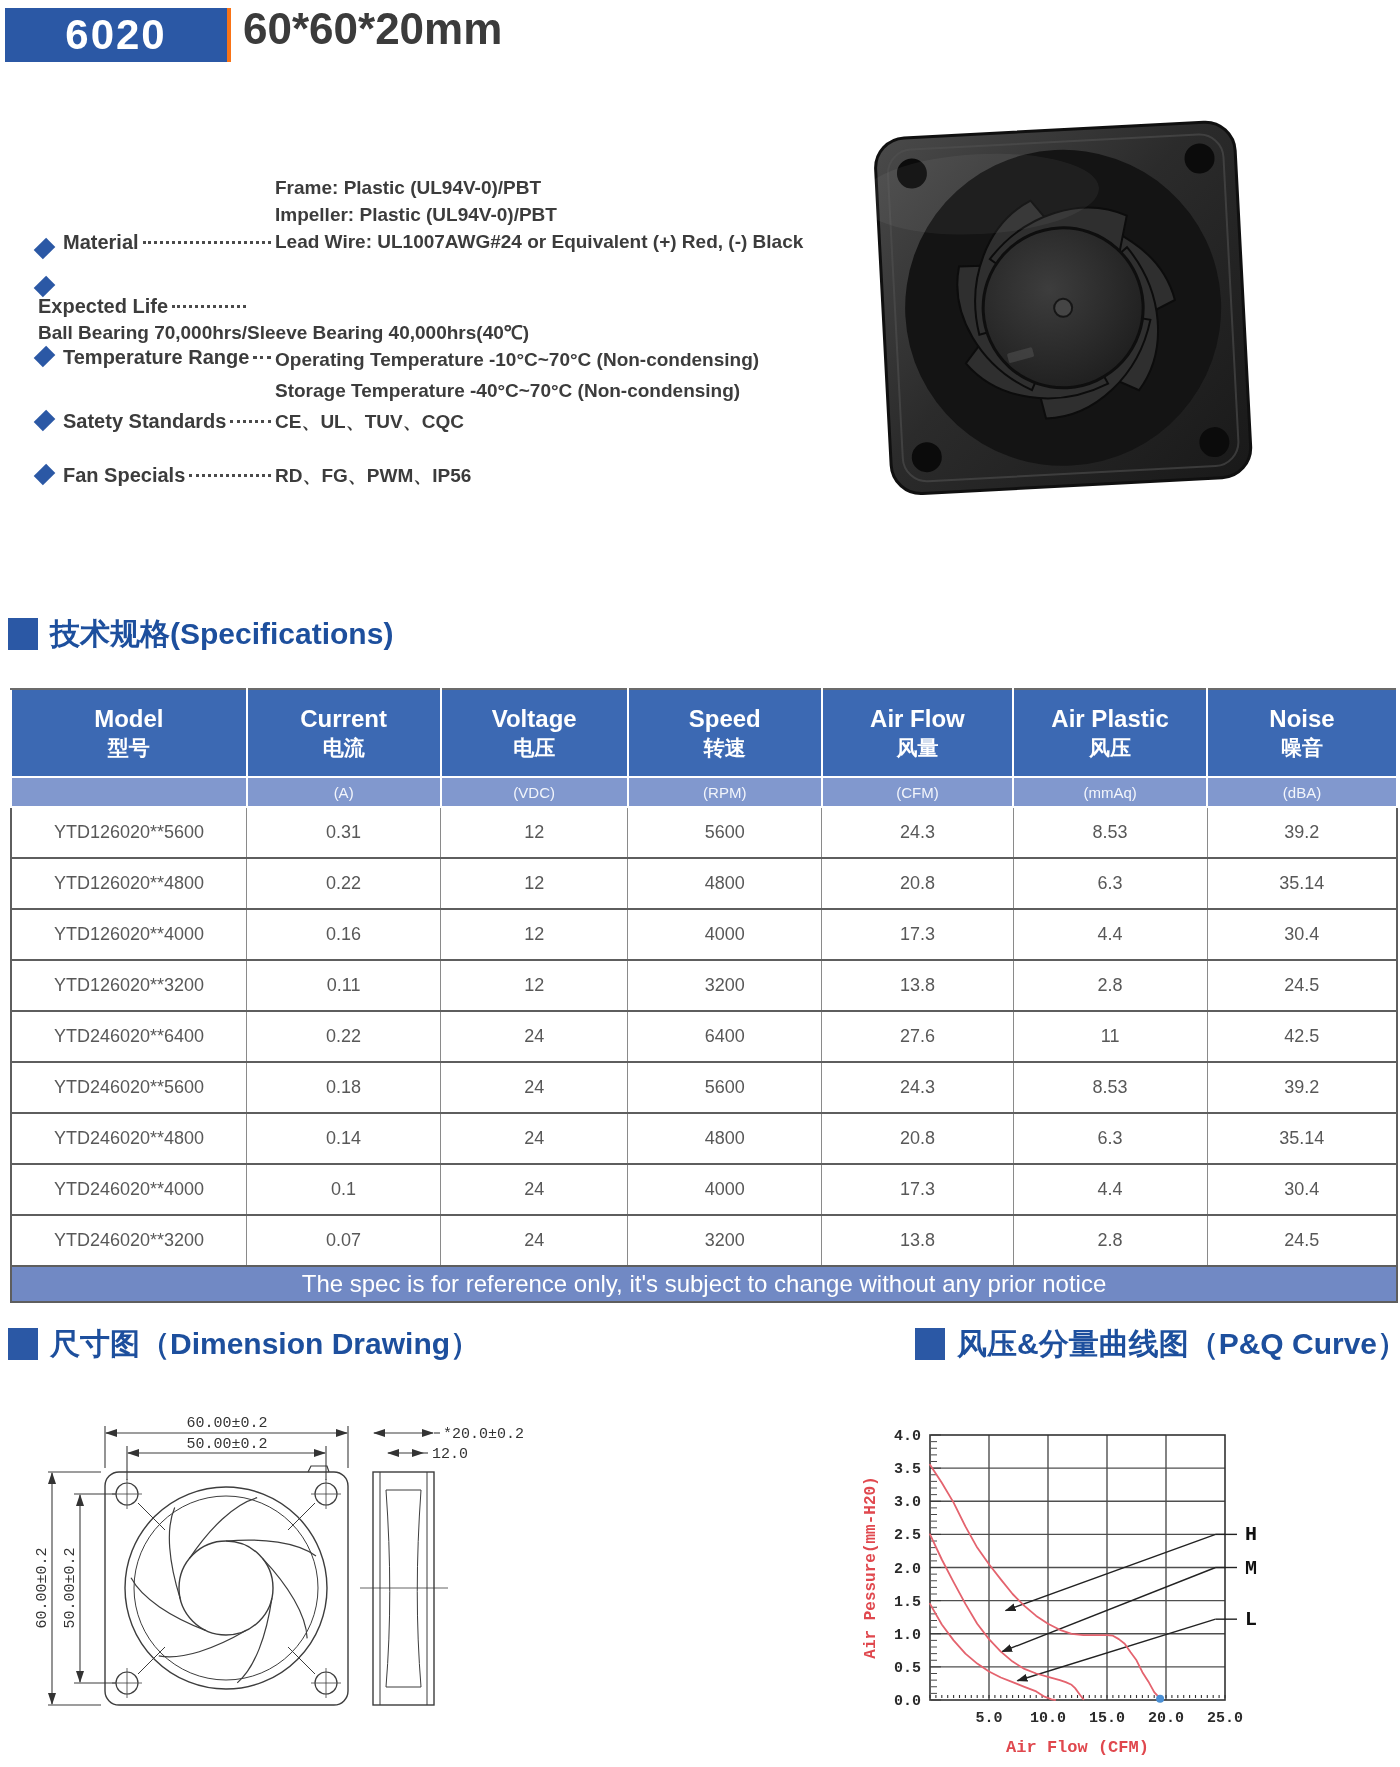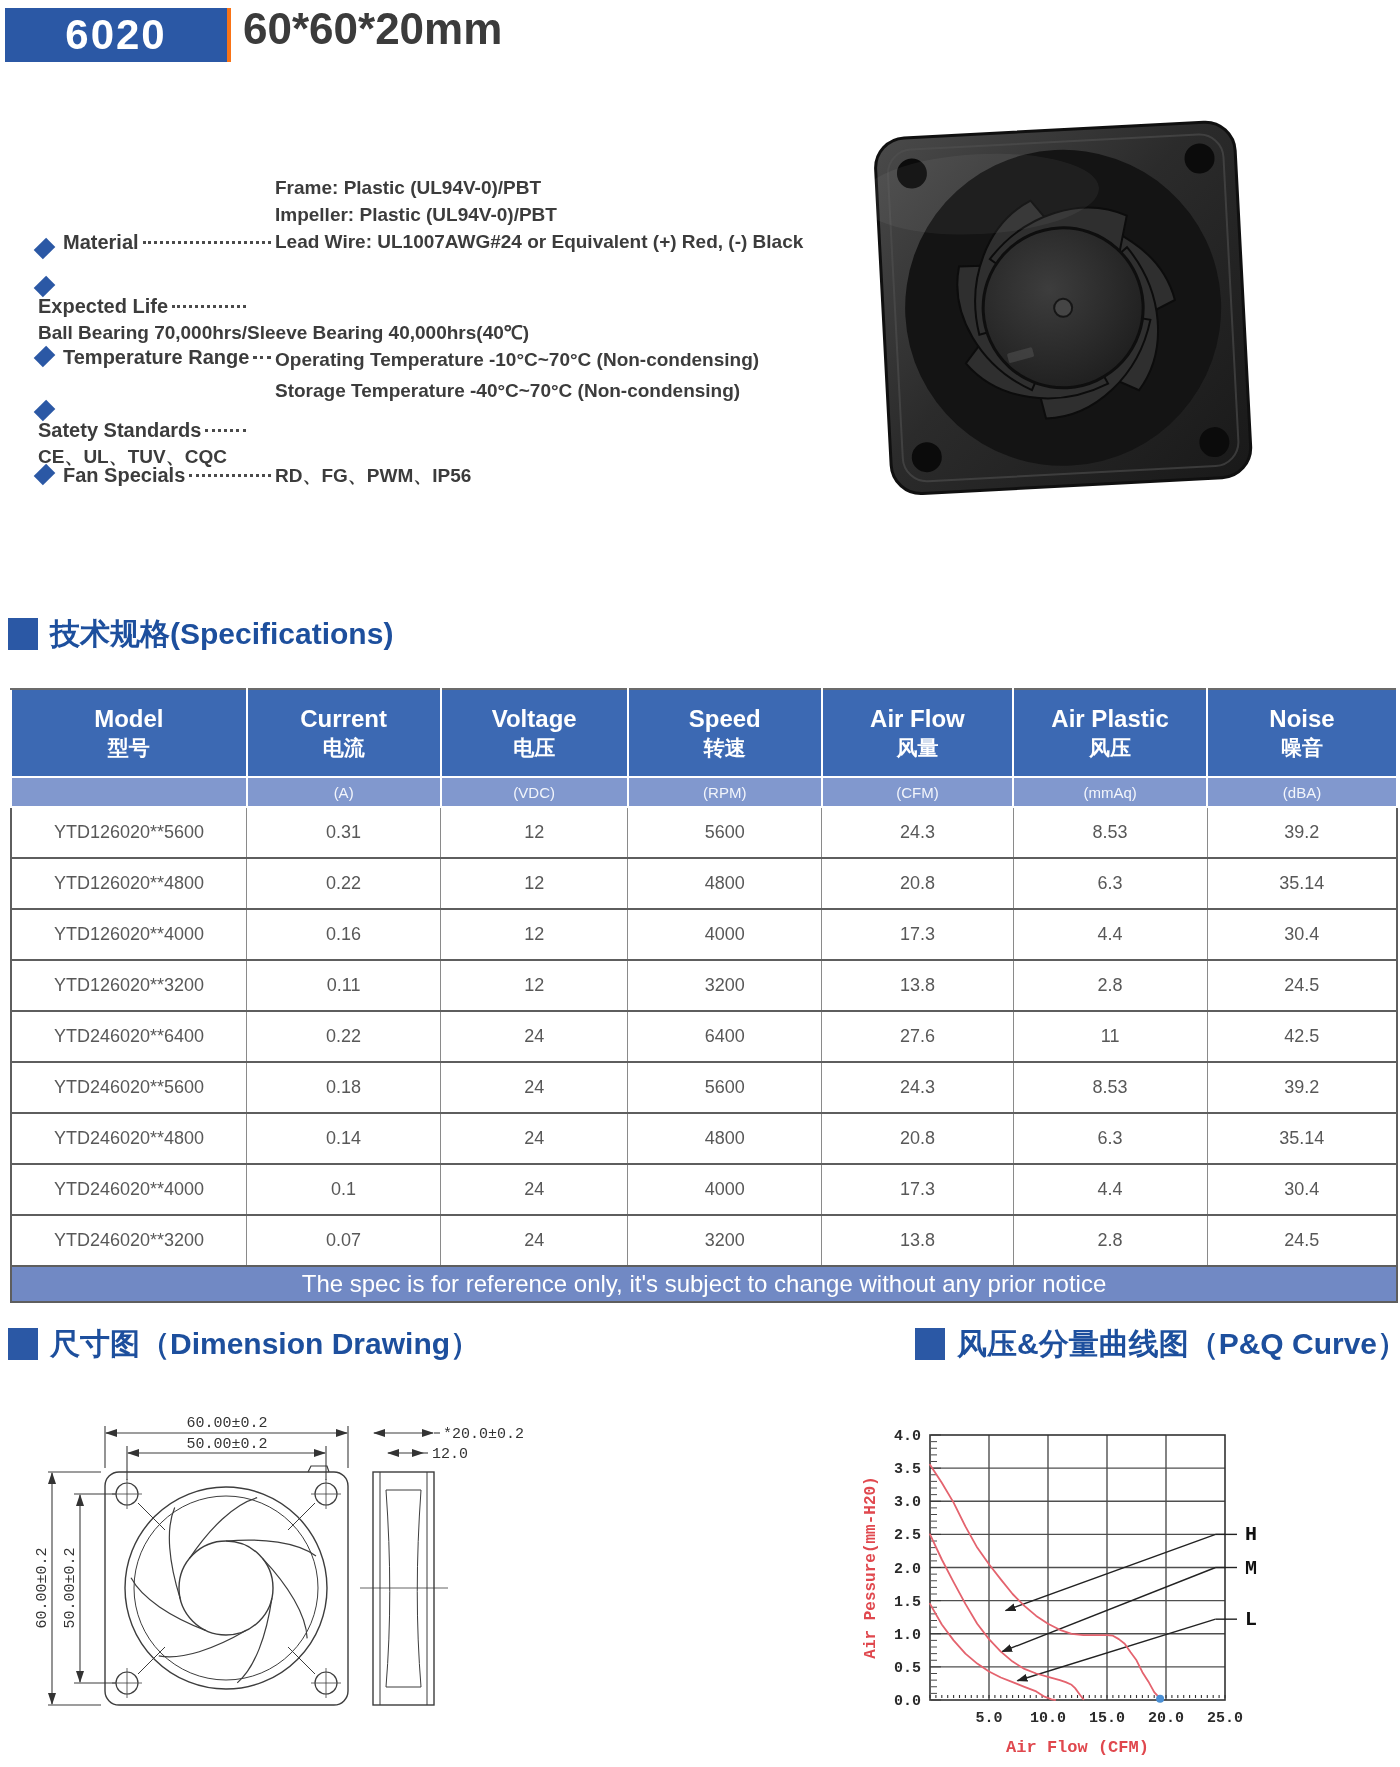--- a/index.html
+++ b/index.html
@@ -87,21 +87,21 @@
     <span class="spec-left">
       <span class="spec-label">Temperature Range</span>
       <span class="leader"></span>
     </span>
     <span class="spec-vals wide">
       <div>Operating Temperature -10°C~70°C (Non-condensing)</div>
       <div>Storage Temperature -40°C~70°C (Non-condensing)</div>
     </span>
   </div>
 
-  <div class="spec-row" style="top:398px;flex-direction:column;">
+  <div class="spec-row" style="top:408px;">
     <span class="diamond"></span>
     <span class="spec-left">
       <span class="spec-label">Satety Standards</span>
       <span class="leader"></span>
     </span>
     <span class="spec-vals">
       <div>CE、UL、TUV、CQC</div>
     </span>
   </div>
 

